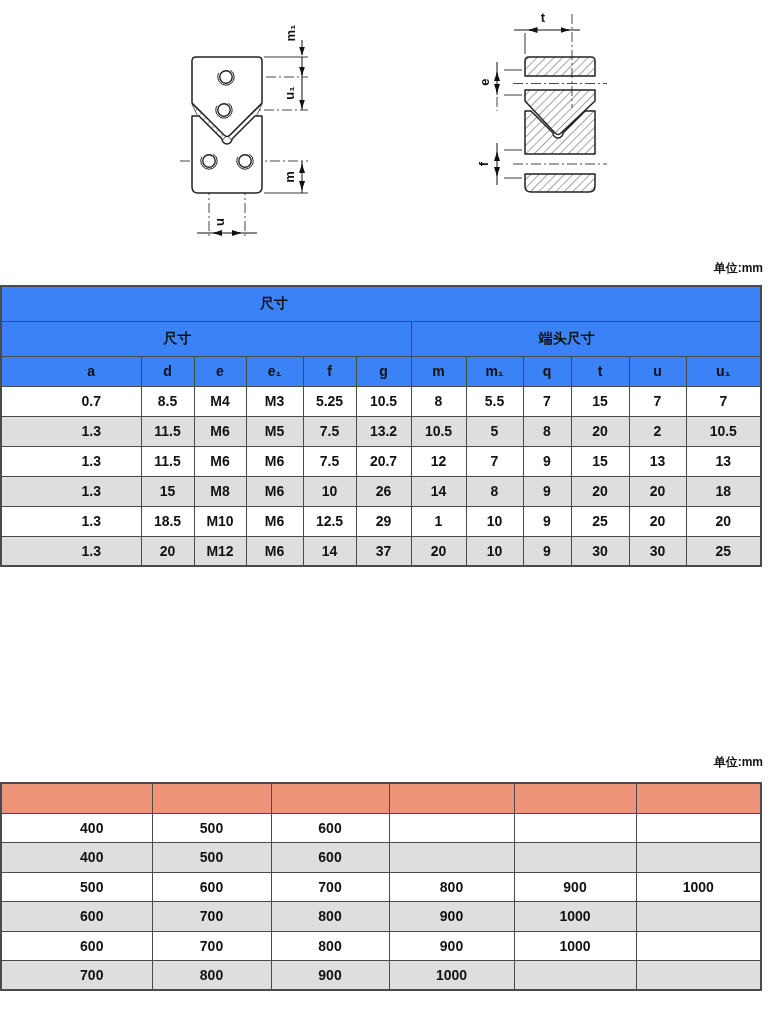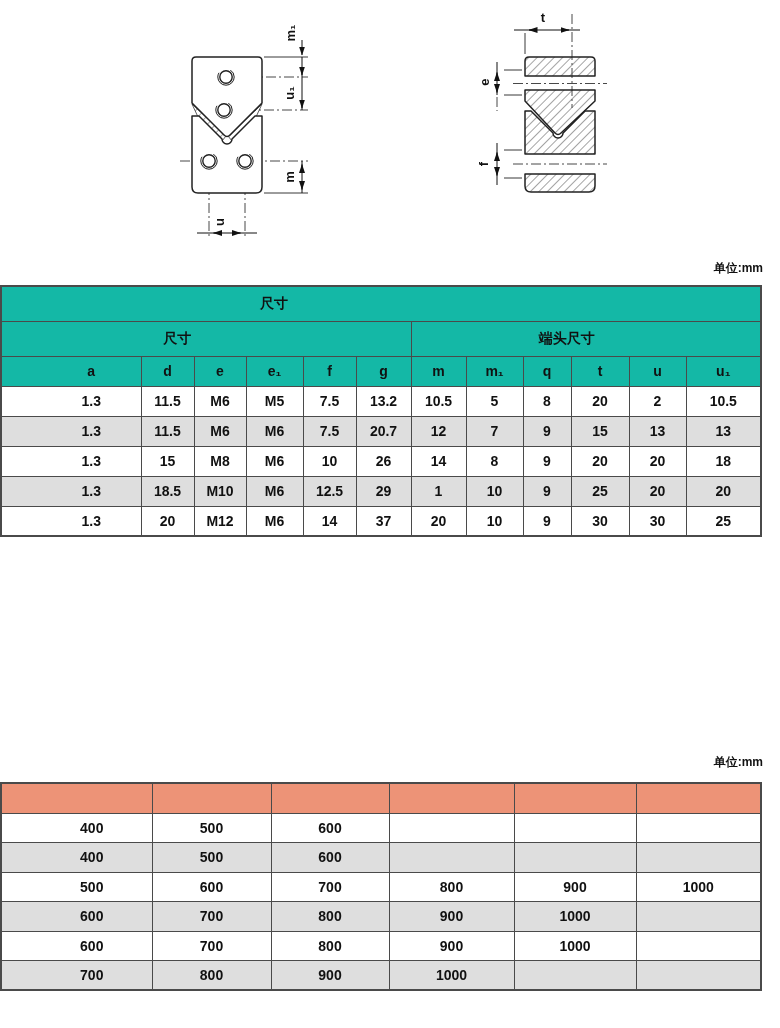--- a/index.html
+++ b/index.html
@@ -23,21 +23,21 @@
 
   .unit { position:absolute; right:17px; font-size:12px; font-weight:bold; color:#111; }
   .unit-top    { top:260px; }
   .unit-bottom { top:754px; }
 
   table { position:absolute; border-collapse:collapse; table-layout:fixed; background:#fff; }
   td { border:1px solid #4a4a4a; text-align:center; vertical-align:middle;
        font-size:14px; font-weight:bold; color:#111; padding:0; overflow:hidden; white-space:nowrap; }
 
   .t1 { left:0; top:285px; width:760px; border:2px solid #4a4a4a; }
-  .t1 thead td { background:#14b8a6; }
+  .t1 thead td { background:#3b82f6; }
   .t1 tr.title-row   { height:35px; }
   .t1 tr.group-row   { height:35px; }
   .t1 tr.cols        { height:30px; }
   .t1 tbody tr       { height:30px; }
   .t1 .title-cell    { padding-right:214px; }
   .t1 .group-left    { padding-right:58px; }
   .t1 .group-right   { padding-right:38px; }
   .t1 tr.cols td:first-child,
   .t1 tbody td:first-child { padding-left:40px; }
   .t1 tbody tr:nth-child(even) td { background:#DEDEDE; }
@@ -195,20 +195,34 @@
           <td>m</td>
           <td>m₁</td>
           <td>q</td>
           <td>t</td>
           <td>u</td>
           <td>u₁</td>
         </tr>
     </thead>
     <tbody>
         <tr>
+          <td>0.7</td>
+          <td>8.5</td>
+          <td>M4</td>
+          <td>M3</td>
+          <td>5.25</td>
+          <td>10.5</td>
+          <td>8</td>
+          <td>5.5</td>
+          <td>7</td>
+          <td>15</td>
+          <td>7</td>
+          <td>7</td>
+        </tr>
+        <tr>
           <td>1.3</td>
           <td>11.5</td>
           <td>M6</td>
           <td>M5</td>
           <td>7.5</td>
           <td>13.2</td>
           <td>10.5</td>
           <td>5</td>
           <td>8</td>
           <td>20</td>

